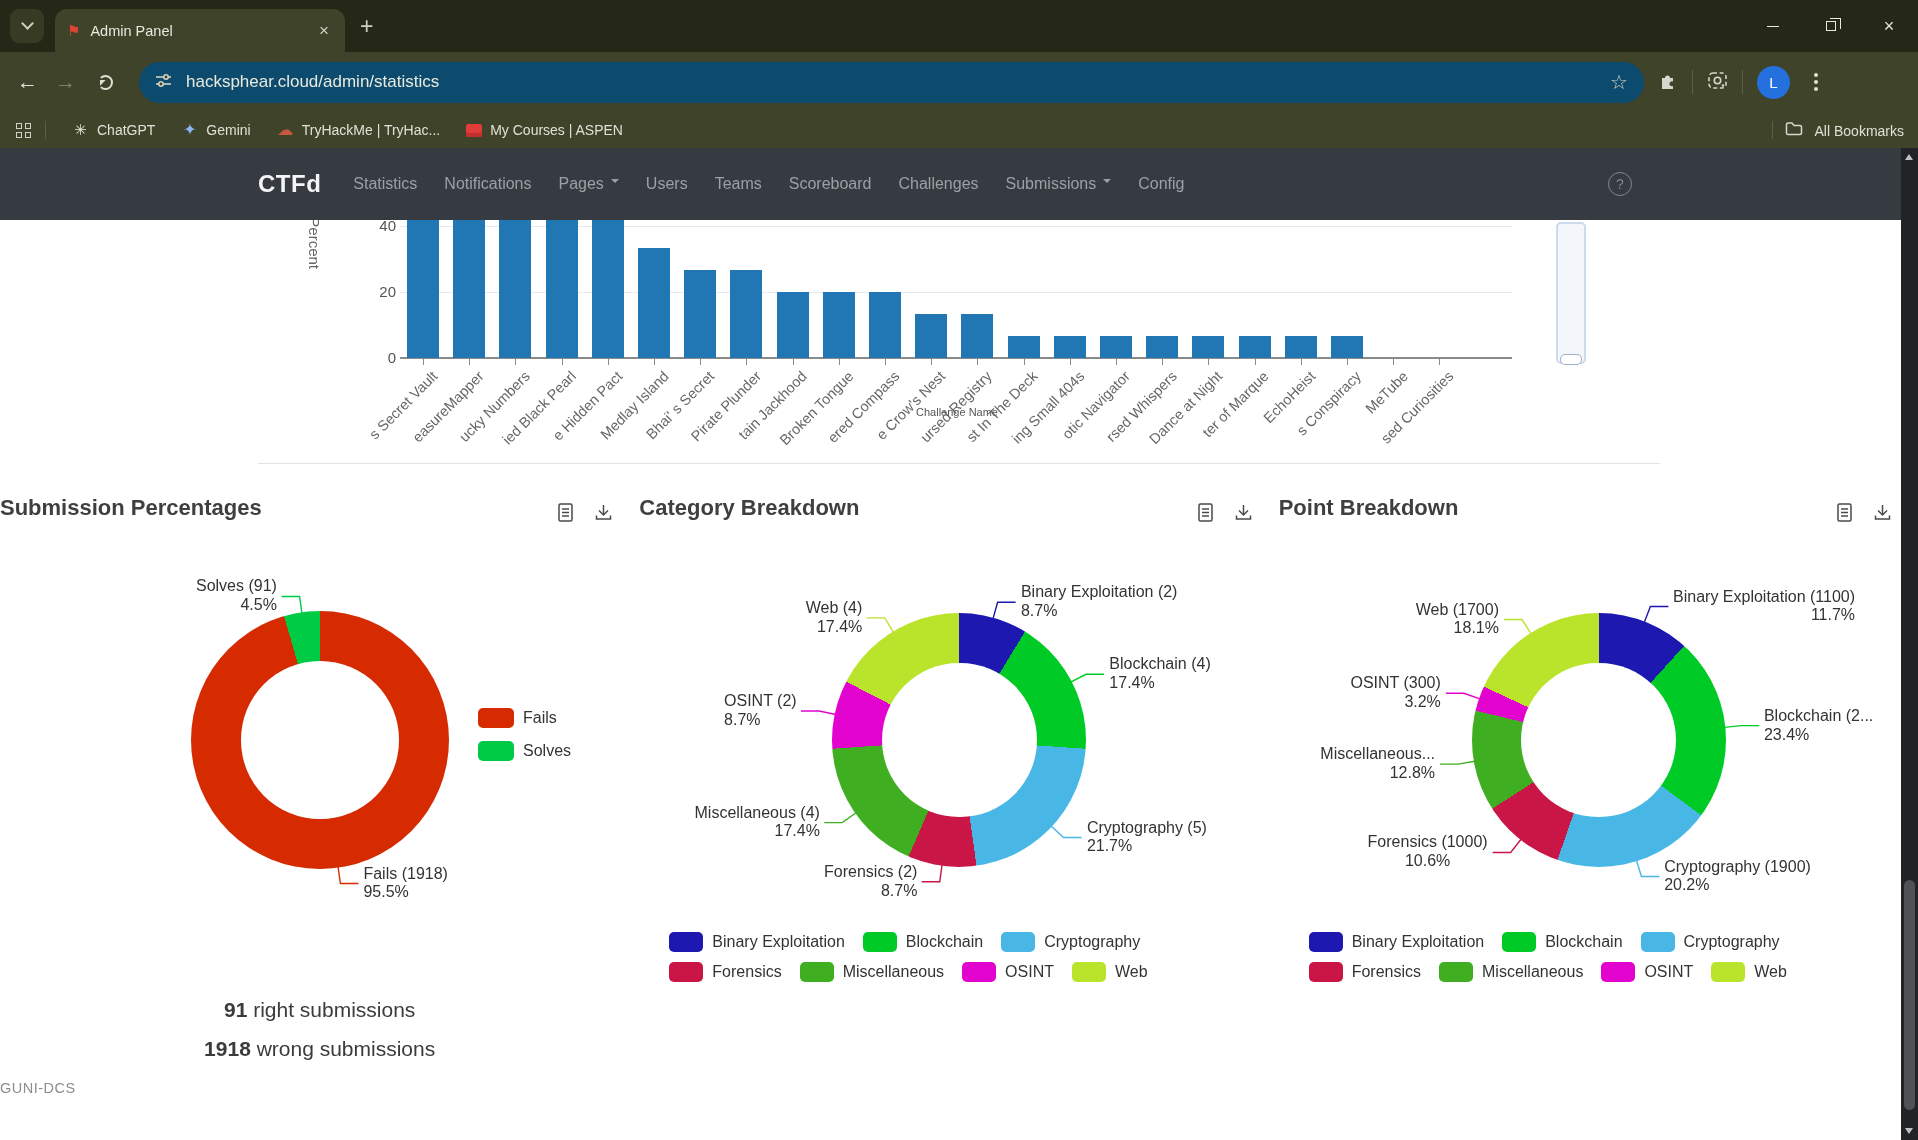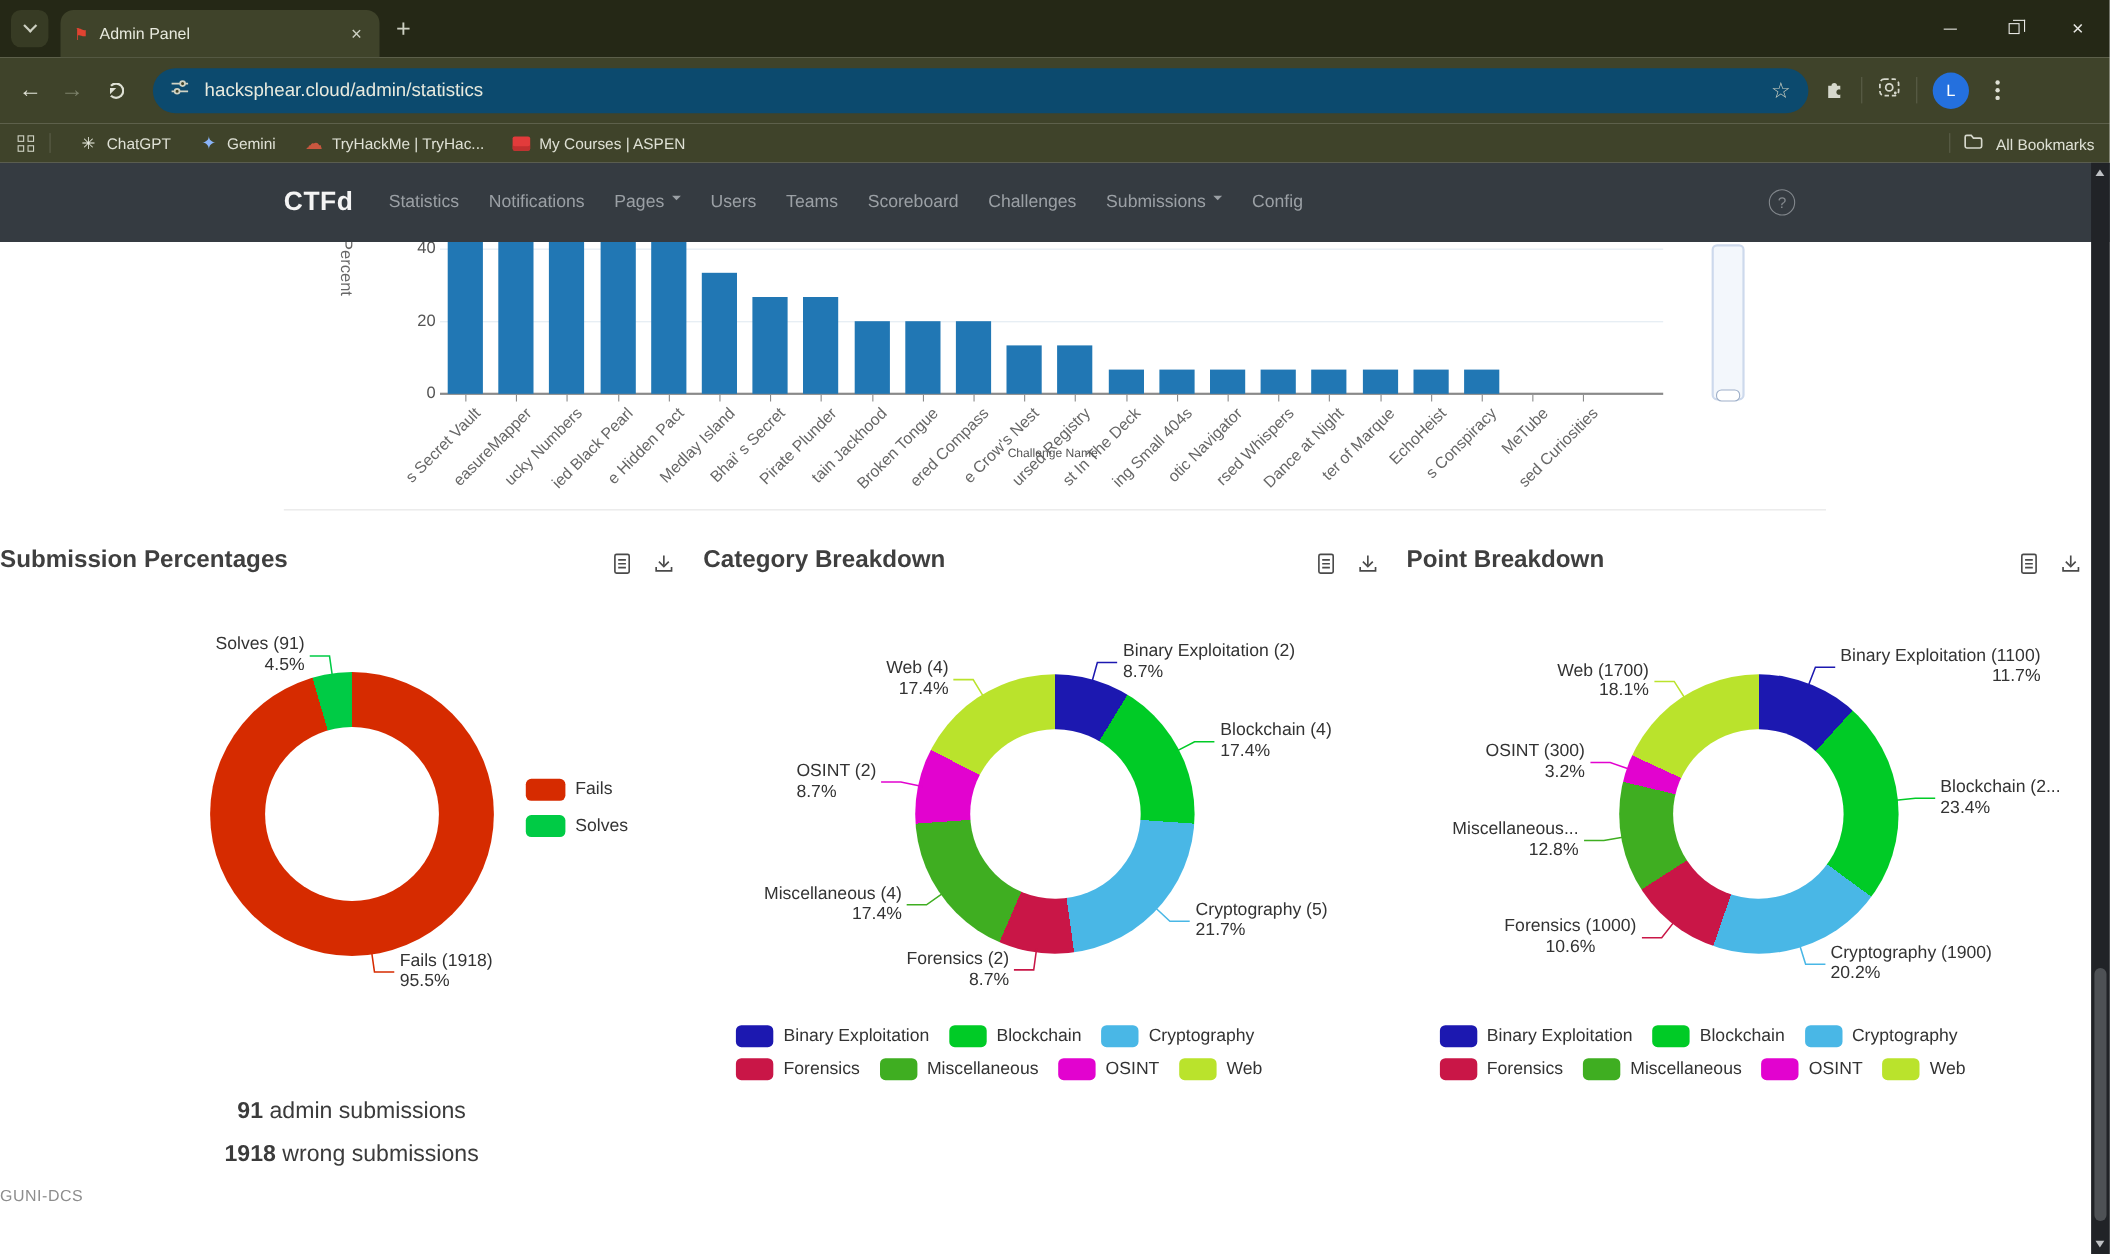--- a/index.html
+++ b/index.html
@@ -372,21 +372,21 @@
               <span class="sw" style="background: rgb(214, 43, 0); width: 36px;"></span>
               <span>Fails</span>
             </div>
             <div class="lg-item">
               <span class="sw" style="background: rgb(0, 203, 69); width: 36px;"></span>
               <span>Solves</span>
             </div>
           </div>
         </div>
       <div class="panel-extra">
-        <div class="sumline"><span class="num">91</span><span> admin submissions</span></div>
+        <div class="sumline"><span class="num">91</span><span> right submissions</span></div>
         <div class="sumline"><span class="num">1918</span><span> wrong submissions</span></div>
       </div>
     </div>
 
     <div class="panel">
       <div class="panel-header">
         <div class="panel-title">Category Breakdown</div>
         <div class="hicons">
           <span class="hic">
             <svg width="17" height="21" viewBox="0 0 17 21">

